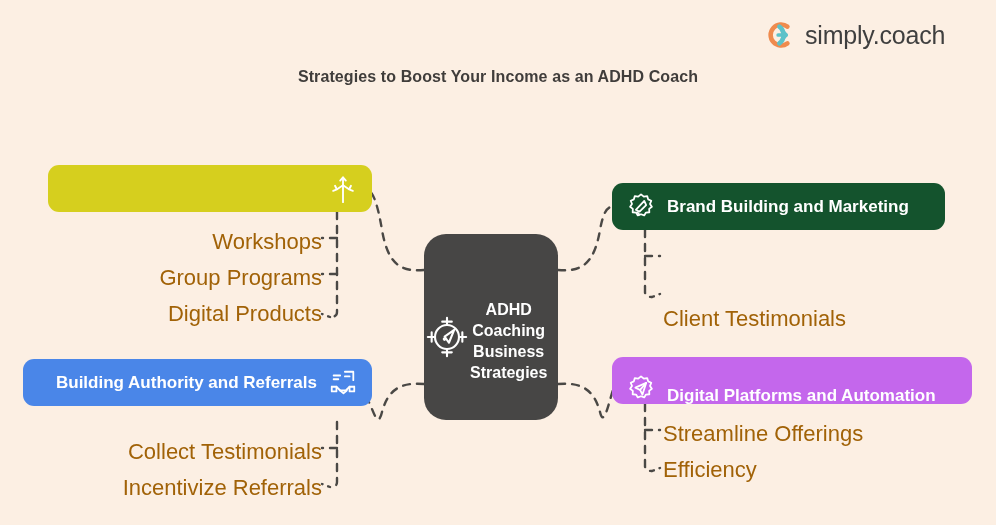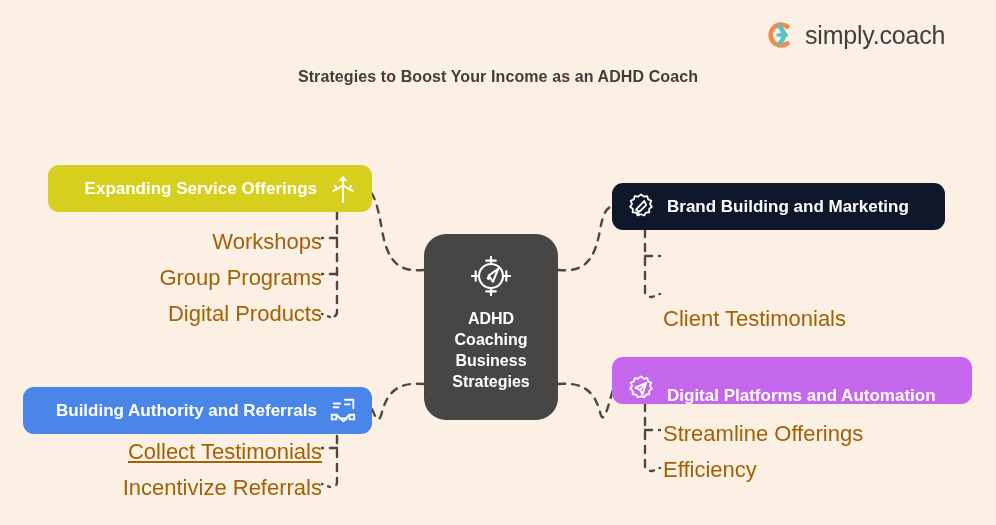--- a/index.html
+++ b/index.html
@@ -69,21 +69,21 @@
   
   .center-node {
     position: absolute;
     left: 424px;
     top: 234px;
     width: 134px;
     height: 186px;
     background: #474645;
     border-radius: 22px;
     display: flex;
-    flex-direction: column;
+    flex-direction: row;
     align-items: center;
     justify-content: flex-start;
     padding-top: 19px;
     box-sizing: border-box;
   }
   .center-icon {
     width: 46px;
     height: 46px;
     display: block;
   }
@@ -122,27 +122,27 @@
   }
   .pill.icon-right .pill-icon { margin-left: 11px; }
   .pill.icon-left  .pill-icon { margin-right: 11px; }
 
   #pill-expanding {
     left: 48px;  top: 165px;  width: 324px;
     background: #d6cf1e;
     justify-content: flex-end;
   }
   #pill-building {
-    left: 23px;  top: 387px;  width: 349px;
+    left: 23px;  top: 359px;  width: 349px;
     background: #4a86e8;
     justify-content: flex-end;
   }
   #pill-brand {
     left: 612px; top: 183px;  width: 333px;
-    background: #0f172a;
+    background: #14532d;
     align-items: center;
   }
   #pill-digital {
     left: 612px; top: 357px;  width: 360px;
     background: #c467ec;
     align-items: flex-end;
   }
 
   
   .leaf {
@@ -152,21 +152,21 @@
     white-space: nowrap;
     line-height: 1;
   }
   .leaf.right-aligned { text-align: right; transform: translateX(-100%); }
 
   
   #leaf-workshops       { left: 322px; top: 231px; }
   #leaf-group-programs  { left: 322px; top: 267px; }
   #leaf-digital-products{ left: 322px; top: 303px; }
 
-  #leaf-collect-testimonials { left: 322px; top: 441px; text-decoration: underline; }
+  #leaf-collect-testimonials { left: 322px; top: 441px; }
   #leaf-incentivize-referrals{ left: 322px; top: 477px; }
 
   
   #leaf-social-media      { left: 663px; top: 249px; }
   #leaf-client-testimonials { left: 663px; top: 285px; margin-top: 23px; }
   #leaf-streamline        { left: 663px; top: 423px; }
   #leaf-efficiency        { left: 663px; top: 459px; }
 </style>
 </head>
 <body>
@@ -225,21 +225,20 @@
       <path d="M31.5 16.5 L21.5 23.5 L26 30 Z" fill="none" stroke="#ffffff" stroke-width="2.2" stroke-linejoin="round"></path>
       <circle cx="21.4" cy="26.2" r="1.9" fill="#ffffff"></circle>
     </svg>
     <div class="center-label">ADHD
 Coaching
 Business
 Strategies</div>
   </div>
 
   <div class="pill icon-right" id="pill-expanding">
-    <span class="pill-label">Expanding Service Offerings</span>
     <svg class="pill-icon" viewBox="0 0 32 32">
       <g fill="none" stroke="#ffffff" stroke-width="2" stroke-linecap="round" stroke-linejoin="round">
         <path d="M16 30 V12"></path>
         <path d="M16 12 L10 16 M16 12 L22 16"></path>
         <path d="M16 12 V4"></path>
         <path d="M13 7 L16 3.5 L19 7"></path>
         <path d="M7.5 12.5 L9.5 16.5 L5.5 18"></path>
         <path d="M24.5 12.5 L22.5 16.5 L26.5 18"></path>
       </g>
     </svg>

